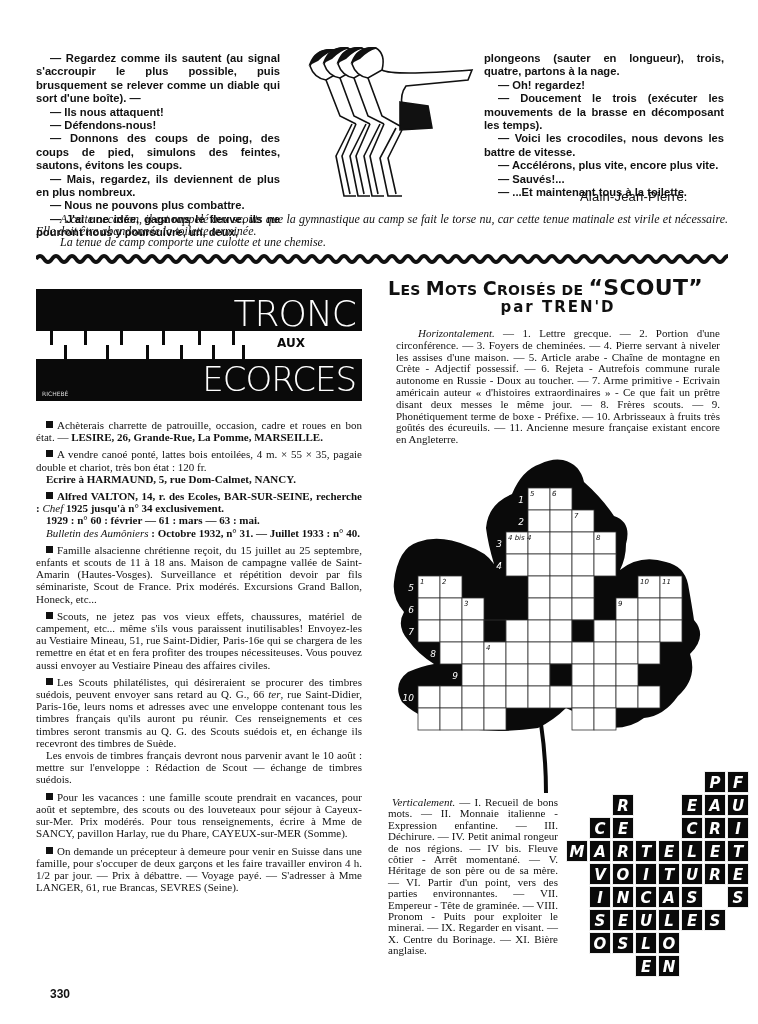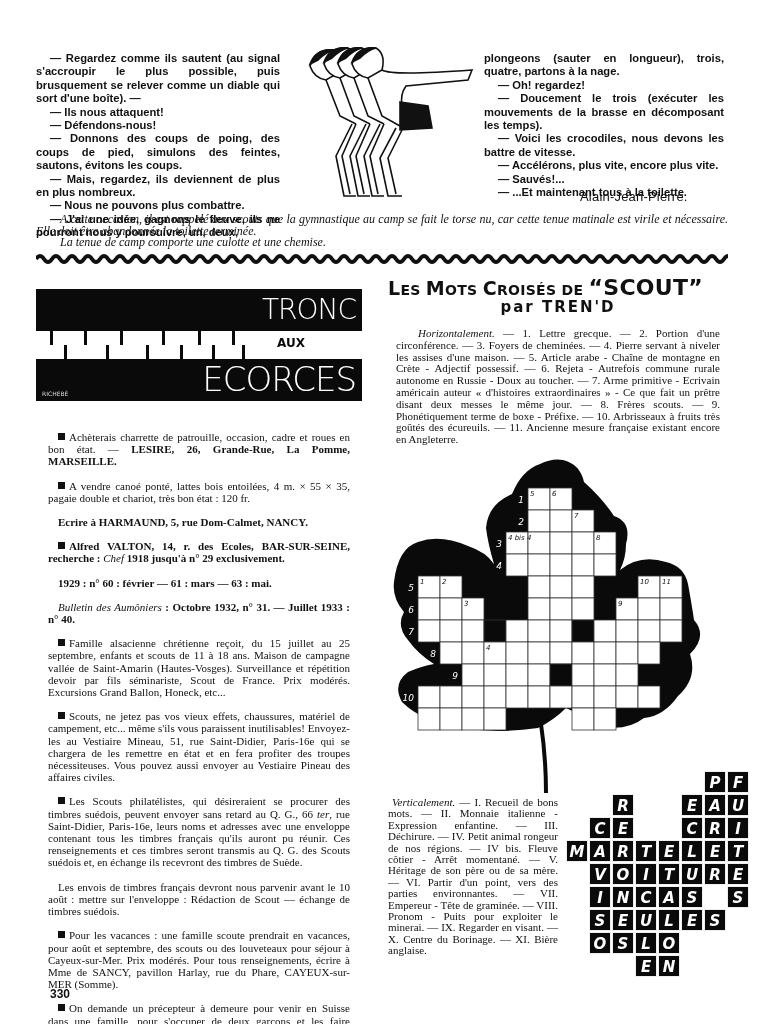--- a/index.html
+++ b/index.html
@@ -18,29 +18,29 @@
 
   #note { left: 36px; top: 214px; width: 692px; font-style: italic; font-size: 12px; line-height: 11.6px; text-align: justify; }
   #note p { margin: 0; text-indent: 24px; }
 
   #wave { left: 36px; top: 252px; width: 692px; height: 14px; }
 
   
   #banner { left: 36px; top: 289px; width: 326px; height: 112px; background: #0a0a0a; overflow: hidden; }
   #banner .band { position: absolute; left: 0; top: 42px; width: 100%; height: 28px; background: #fff; }
   #banner .tick { position: absolute; width: 3px; background: #0a0a0a; }
-  #banner .t1 { position: absolute; right: 6px; top: 4px; color: #fff; font-family: "DejaVu Sans", sans-serif; font-weight: 200; font-size: 28px; letter-spacing: -1px; }
+  #banner .t1 { position: absolute; right: 6px; top: 4px; color: #fff; font-family: "DejaVu Sans", sans-serif; font-weight: 200; font-size: 36px; letter-spacing: -1px; }
   #banner .t2 { position: absolute; left: 241px; top: 47px; color: #0a0a0a; font-family: "DejaVu Sans", sans-serif; font-weight: bold; font-size: 12px; }
   #banner .t3 { position: absolute; right: 6px; top: 70px; color: #fff; font-family: "DejaVu Sans", sans-serif; font-weight: 200; font-size: 34px; letter-spacing: -1px; }
   #banner .sig { position: absolute; left: 6px; bottom: 4px; color: #ddd; font-size: 6px; font-family: "DejaVu Sans", sans-serif; }
 
   
   #ads { left: 36px; top: 419px; width: 326px; font-size: 11px; line-height: 12.2px; text-align: justify; }
   #ads .ad { margin: 0 0 5px 0; }
-  #ads .ad p { margin: 12px; text-indent: 10px; }
+  #ads .ad p { margin: 0; text-indent: 10px; }
   .sq { display: inline-block; width: 7px; height: 7px; background: #111; margin-right: 4px; vertical-align: 1px; }
   b { font-weight: bold; }
 
   #page-number { left: 26px; top: 987px; font-family: "Liberation Sans", sans-serif; font-weight: bold; font-size: 12px; margin-left: 24px; }
 
   
   #cw-title { left: 388px; top: 275px; width: 340px; font-family: "DejaVu Sans", sans-serif; font-weight: bold; font-size: 19px; letter-spacing: 0.3px; white-space: nowrap; }
   #cw-title .sc { font-size: 14px; }
   #cw-byline { left: 388px; top: 298px; width: 340px; text-align: center; font-family: "DejaVu Sans", sans-serif; font-weight: bold; font-size: 15px; letter-spacing: 2px; }
   #cw-horiz { left: 388px; top: 320px; width: 340px; font-size: 11px; line-height: 11.8px; text-align: justify; }
@@ -147,21 +147,21 @@
 
 <div id="ads" class="abs">
   <div class="ad">
     <p><span class="sq"></span><span>Achèterais charrette de patrouille, occasion, cadre et roues en bon état. — </span><b>LESIRE, 26, Grande-Rue, La Pomme, MARSEILLE.</b></p>
   </div>
   <div class="ad">
     <p><span class="sq"></span><span>A vendre canoé ponté, lattes bois entoilées, 4 m. × 55 × 35, pagaie double et chariot, très bon état : 120 fr.</span></p>
     <p><b>Ecrire à HARMAUND, 5, rue Dom-Calmet, NANCY.</b></p>
   </div>
   <div class="ad">
-    <p><span class="sq"></span><b>Alfred VALTON, 14, r. des Ecoles, BAR-SUR-SEINE, recherche : </b><i>Chef</i><b> 1918 jusqu'à n° 29 exclusivement.</b></p>
+    <p><span class="sq"></span><b>Alfred VALTON, 14, r. des Ecoles, BAR-SUR-SEINE, recherche : </b><i>Chef</i><b> 1925 jusqu'à n° 34 exclusivement.</b></p>
     <p><b>1929 : n° 60 : février — 61 : mars — 63 : mai.</b></p>
     <p><i>Bulletin des Aumôniers</i><b> : Octobre 1932, n° 31. — Juillet 1933 : n° 40.</b></p>
   </div>
   <div class="ad">
     <p><span class="sq"></span><span>Famille alsacienne chrétienne reçoit, du 15 juillet au 25 septembre, enfants et scouts de 11 à 18 ans. Maison de campagne vallée de Saint-Amarin (Hautes-Vosges). Surveillance et répétition devoir par fils séminariste, Scout de France. Prix modérés. Excursions Grand Ballon, Honeck, etc...</span></p>
   </div>
   <div class="ad">
     <p><span class="sq"></span><span>Scouts, ne jetez pas vos vieux effets, chaussures, matériel de campement, etc... même s'ils vous paraissent inutilisables! Envoyez-les au Vestiaire Mineau, 51, rue Saint-Didier, Paris-16e qui se chargera de les remettre en état et en fera profiter des troupes nécessiteuses. Vous pouvez aussi envoyer au Vestiaire Pineau des affaires civiles.</span></p>
   </div>
   <div class="ad">

